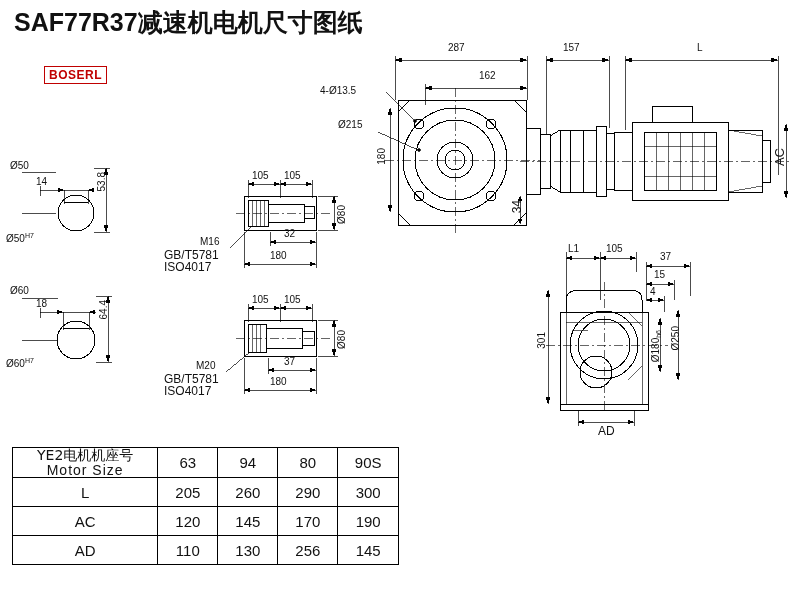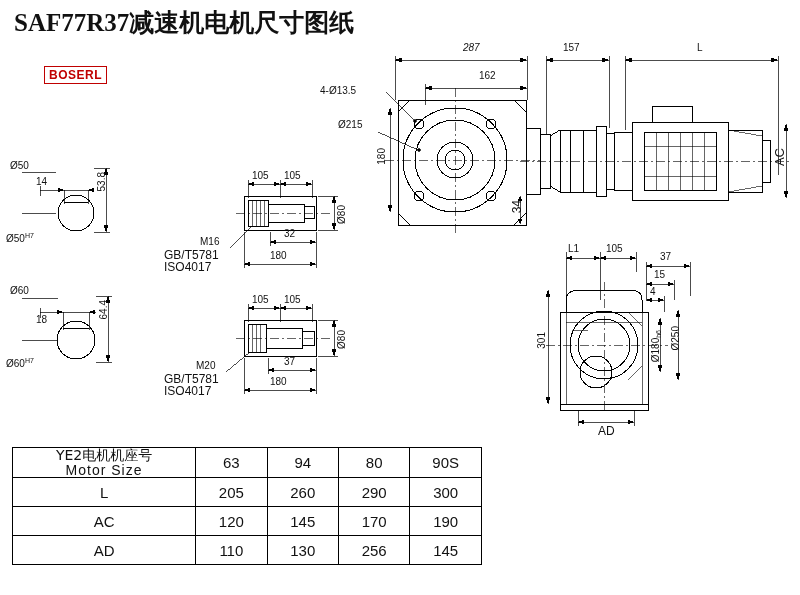--- a/index.html
+++ b/index.html
@@ -6,38 +6,38 @@
   body{
     width:800px;height:595px;background:#ffffff;position:relative;
     font-family:"Liberation Sans", sans-serif;
     color:#111;
     overflow:hidden;
   }
   .abs{position:absolute;}
   #title{
     left:14px;top:6px;
     font-size:25px;font-weight:bold;letter-spacing:0px;
-    font-family:Liberation Serif, serif;
+    font-family:Liberation Sans, sans-serif;
     white-space:nowrap;
   }
   #logo{
     left:44px;top:66px;
     border:1px solid #c00000;
     color:#c00000;
     font-size:12px;font-weight:bold;
     padding:1px 4px;
     letter-spacing:0.5px;
   }
   .lbl{font-size:10px;white-space:nowrap;}
   .lbl-sm{font-size:12px;white-space:nowrap;}
   .vert{writing-mode:vertical-rl;transform:rotate(180deg);}
   svg{position:absolute;left:0;top:0;}
   
   #spec-table{
-    left:12px;top:447px;width:470px;
+    left:12px;top:447px;width:387px;
     border-collapse:collapse;
     font-size:15px;
   }
   #spec-table td{
     border:1px solid #000;
     text-align:center;
     height:28px;
     padding:0 2px;
     font-family:"Liberation Sans", sans-serif;
   }
@@ -389,36 +389,36 @@
       <line x1="578" y1="422" x2="634" y2="422"></line>
       <path d="M578 422 l6 -2.5 v5 z" fill="#000" stroke="none"></path>
       <path d="M634 422 l-6 -2.5 v5 z" fill="#000" stroke="none"></path>
       <line x1="578" y1="410" x2="578" y2="426"></line>
       <line x1="634" y1="410" x2="634" y2="426"></line>
     </g>
 
   </g>
 </svg>
 
-<div class="abs lbl" style="left:463px;top:42px;font-style:italic;">287</div>
+<div class="abs lbl" style="left:448px;top:42px;">287</div>
 <div class="abs lbl" style="left:463px;top:70px;margin-left:16px;">162</div>
 <div class="abs lbl" style="left:563px;top:42px;">157</div>
 <div class="abs lbl" style="left:697px;top:42px;">L</div>
 <div class="abs lbl" style="left:320px;top:85px;">4-Ø13.5</div>
 <div class="abs lbl" style="left:338px;top:119px;">Ø215</div>
 <div class="abs lbl vert" style="left:376px;top:148px;">180</div>
 <div class="abs lbl-sm vert" style="left:510px;top:200px;">34</div>
 <div class="abs lbl vert" style="left:772px;top:148px;font-size:13px;">AC</div>
 
 <div class="abs lbl" style="left:10px;top:160px;">Ø50</div>
 <div class="abs lbl" style="left:36px;top:176px;text-align:center;">14</div>
 <div class="abs lbl vert" style="left:96px;top:172px;">53.8</div>
 <div class="abs lbl" style="left:6px;top:232px;"><span>Ø50</span><sup style="font-size:7px;">H7</sup></div>
 <div class="abs lbl" style="left:10px;top:285px;">Ø60</div>
-<div class="abs lbl" style="left:36px;top:298px;margin-top:16px;">18</div>
+<div class="abs lbl" style="left:36px;top:298px;">18</div>
 <div class="abs lbl vert" style="left:98px;top:300px;">64.4</div>
 <div class="abs lbl" style="left:6px;top:357px;"><span>Ø60</span><sup style="font-size:7px;">H7</sup></div>
 
 <div class="abs lbl" style="left:252px;top:170px;">105</div>
 <div class="abs lbl" style="left:284px;top:170px;">105</div>
 <div class="abs lbl" style="left:284px;top:228px;">32</div>
 <div class="abs lbl" style="left:270px;top:250px;">180</div>
 <div class="abs lbl vert" style="left:336px;top:205px;">Ø80</div>
 <div class="abs lbl" style="left:200px;top:236px;">M16</div>
 <div class="abs lbl-sm" style="left:164px;top:248px;">GB/T5781</div>

